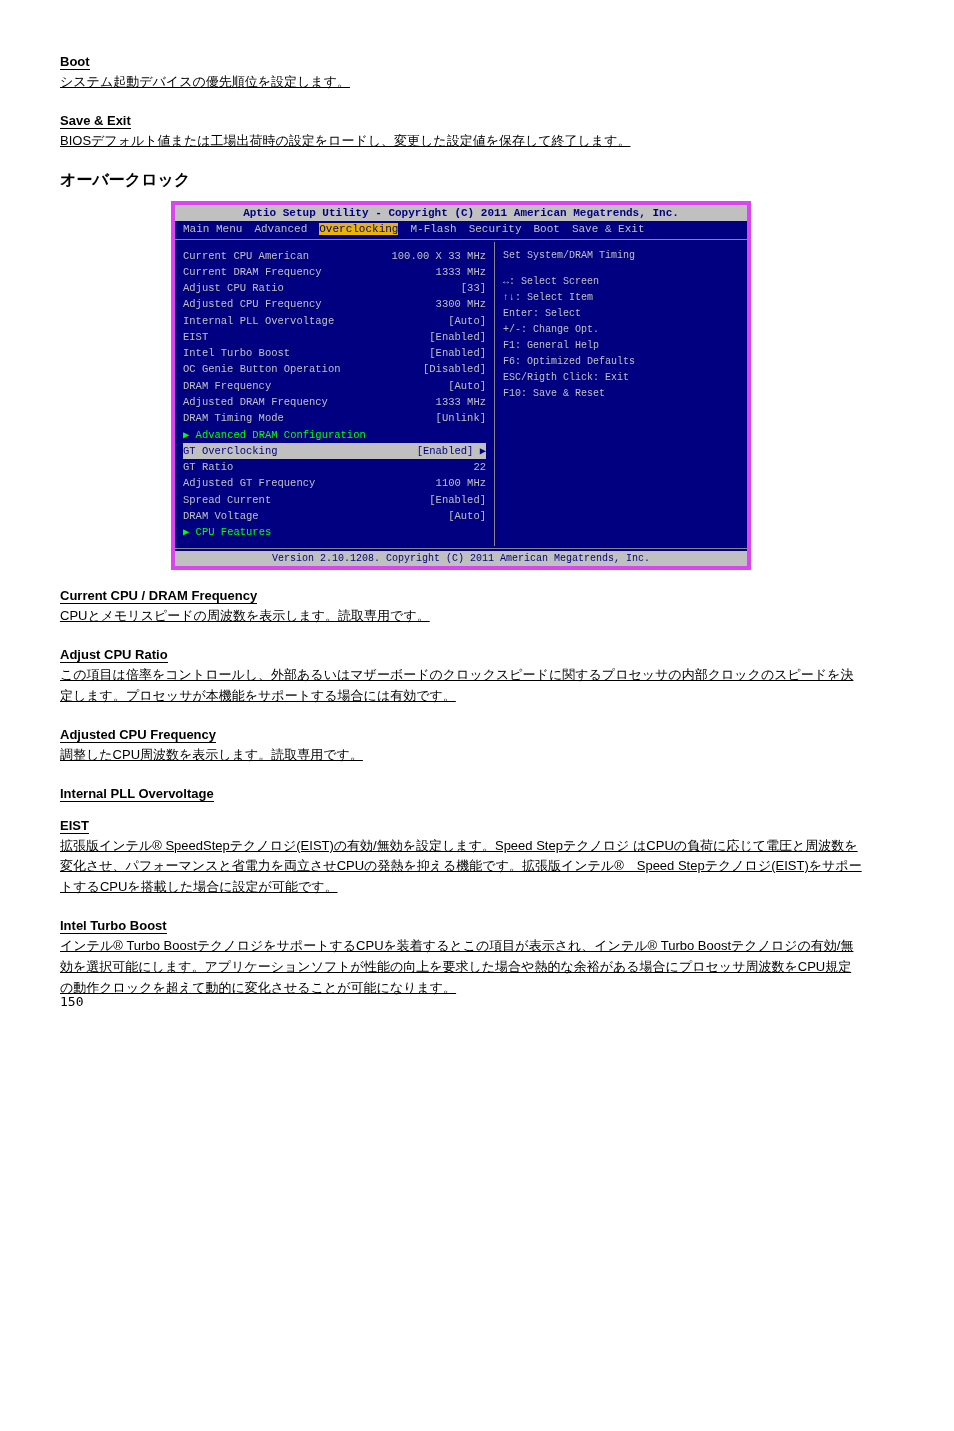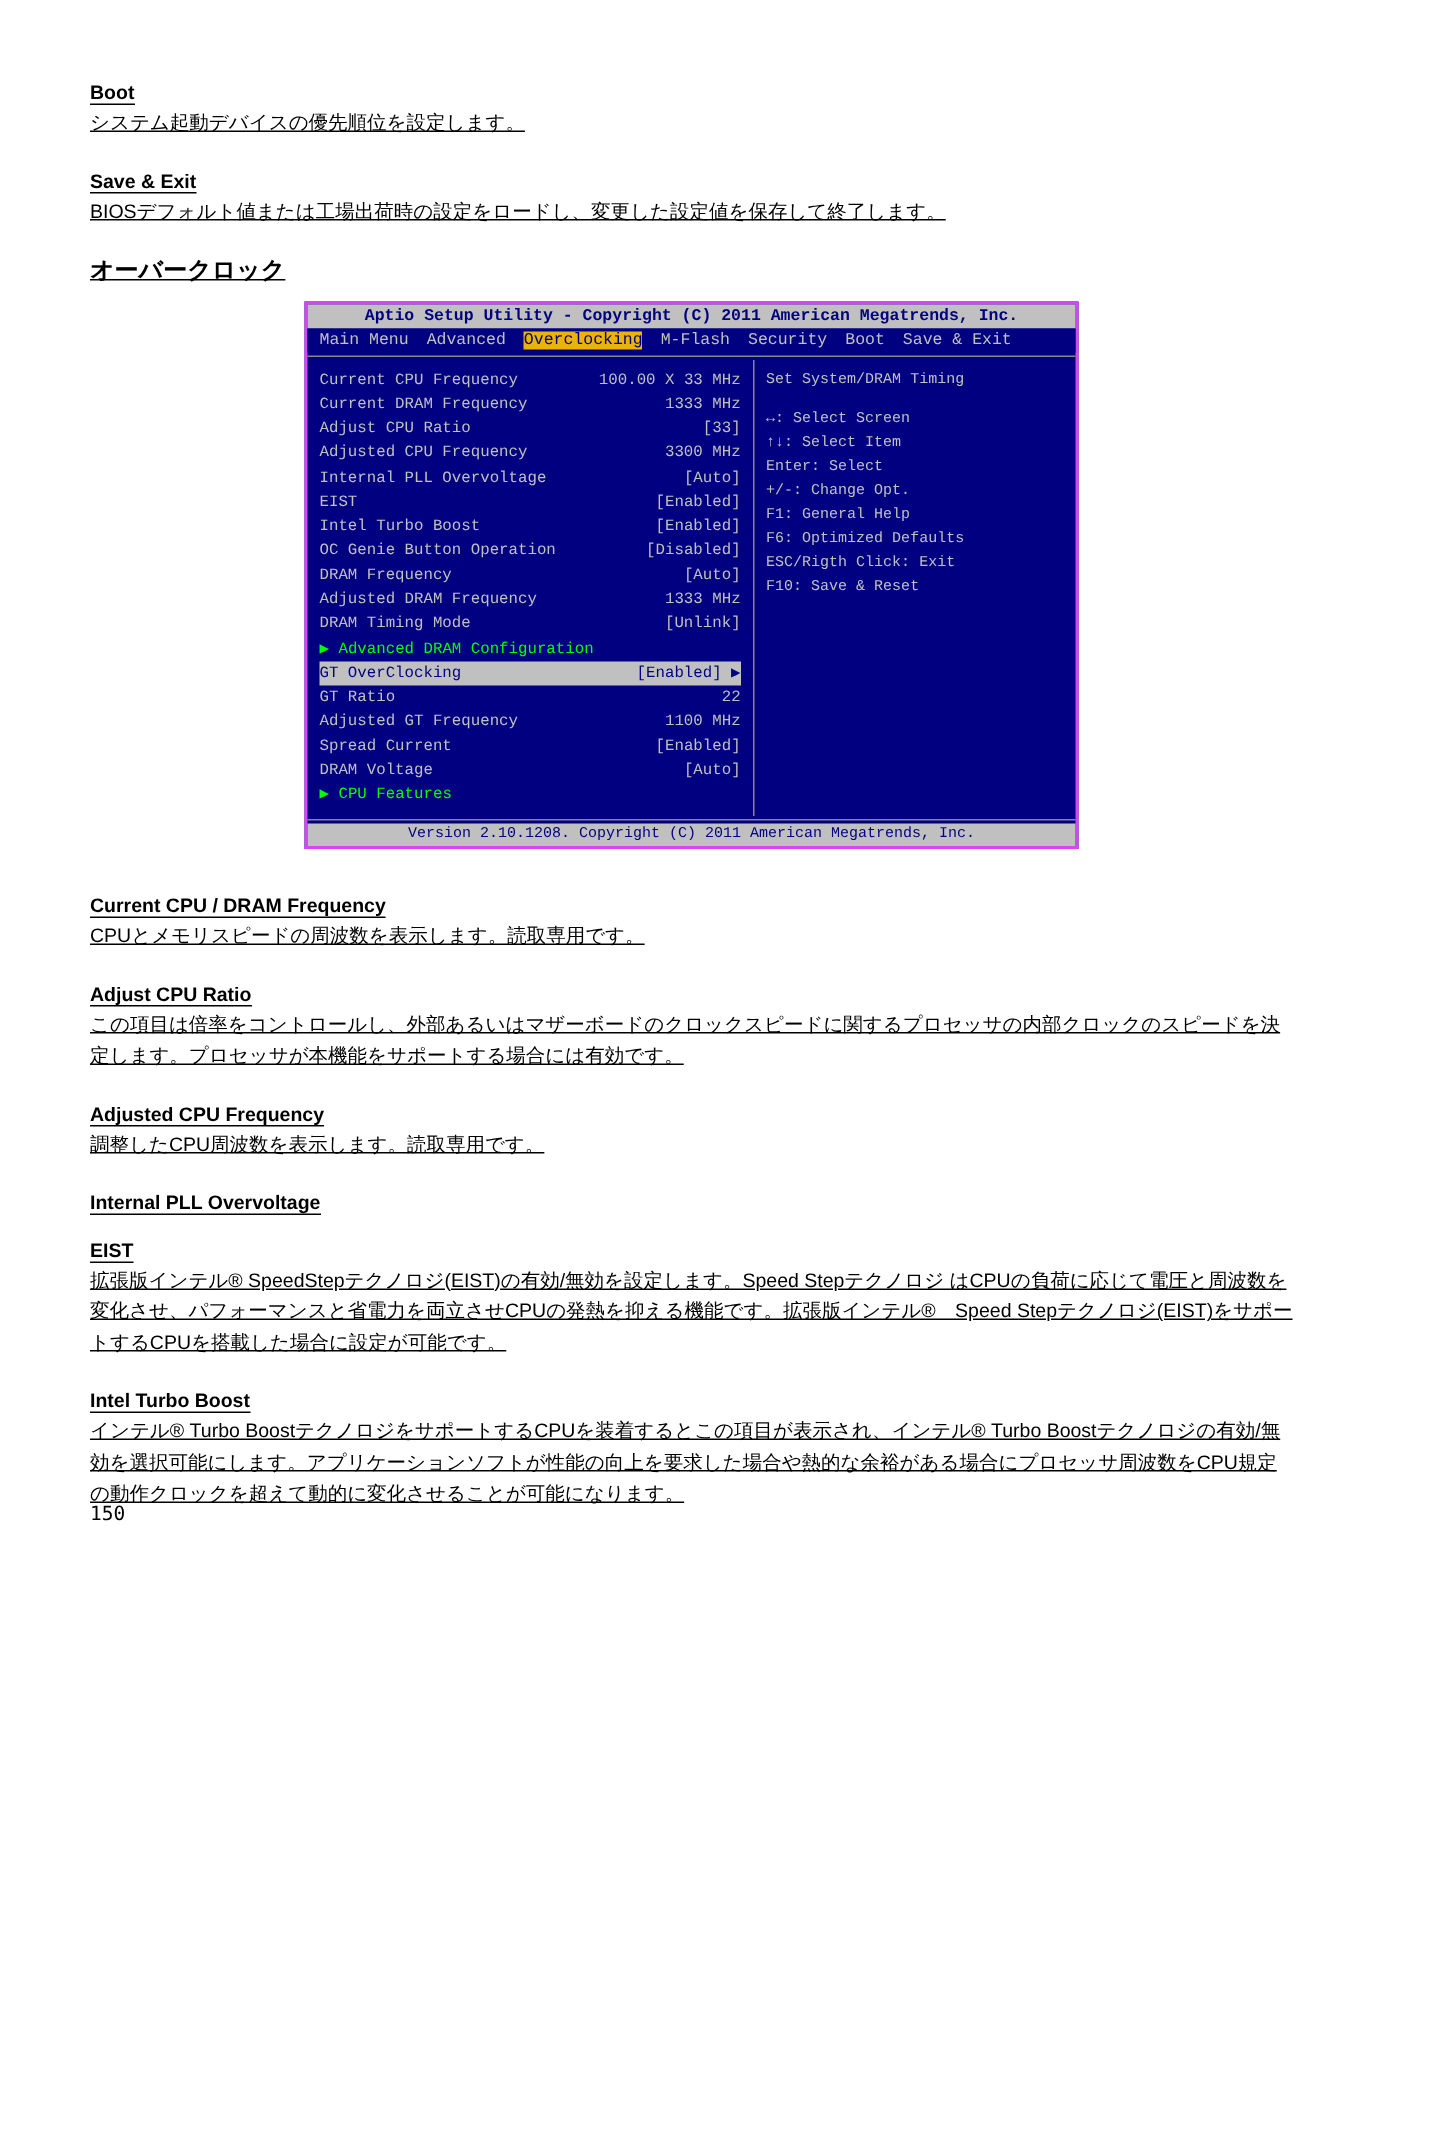--- a/index.html
+++ b/index.html
@@ -31,32 +31,31 @@
       line-height: 1.6;
       font-family: 'MS Gothic', 'Meiryo', sans-serif;
       text-decoration: underline;
     }
     .oc-title {
       font-size: 16px;
       font-weight: bold;
       margin-top: 18px;
       margin-bottom: 6px;
       font-family: 'MS Gothic', 'Meiryo', sans-serif;
-      text-decoration: underline;
     }
 
     
     .bios-container {
       background: #000080;
       color: #c0c0c0;
       font-family: 'Courier New', Courier, monospace;
       font-size: 11px;
-      width: 516px;
-      margin: 10px auto 16px auto;
-      border: 2px solid #d946ef;
+      width: 580px;
+      margin: 10px auto 4px auto;
+      border: 4px solid #d946ef;
       padding: 0;
     }
     .bios-title-bar {
       background: #c0c0c0;
       color: #000080;
       text-align: center;
       padding: 2px 0;
       font-weight: bold;
       font-size: 11px;
     }
@@ -160,21 +159,21 @@
       <span class="bios-menu-item active">Overclocking</span>
       <span class="bios-menu-item">M-Flash</span>
       <span class="bios-menu-item">Security</span>
       <span class="bios-menu-item">Boot</span>
       <span class="bios-menu-item">Save &amp; Exit</span>
     </div>
     <div class="bios-divider"></div>
     <div class="bios-body">
       <div class="bios-left">
         <div class="bios-row">
-          <span class="label">Current CPU Frequency</span>
+          <span class="label">Current CPU American</span>
           <span class="value">100.00 X 33 MHz</span>
         </div>
         <div class="bios-row">
           <span class="label">Current DRAM Frequency</span>
           <span class="value">1333 MHz</span>
         </div>
         <div class="bios-row">
           <span class="label">Adjust CPU Ratio</span>
           <span class="value">[33]</span>
         </div>

